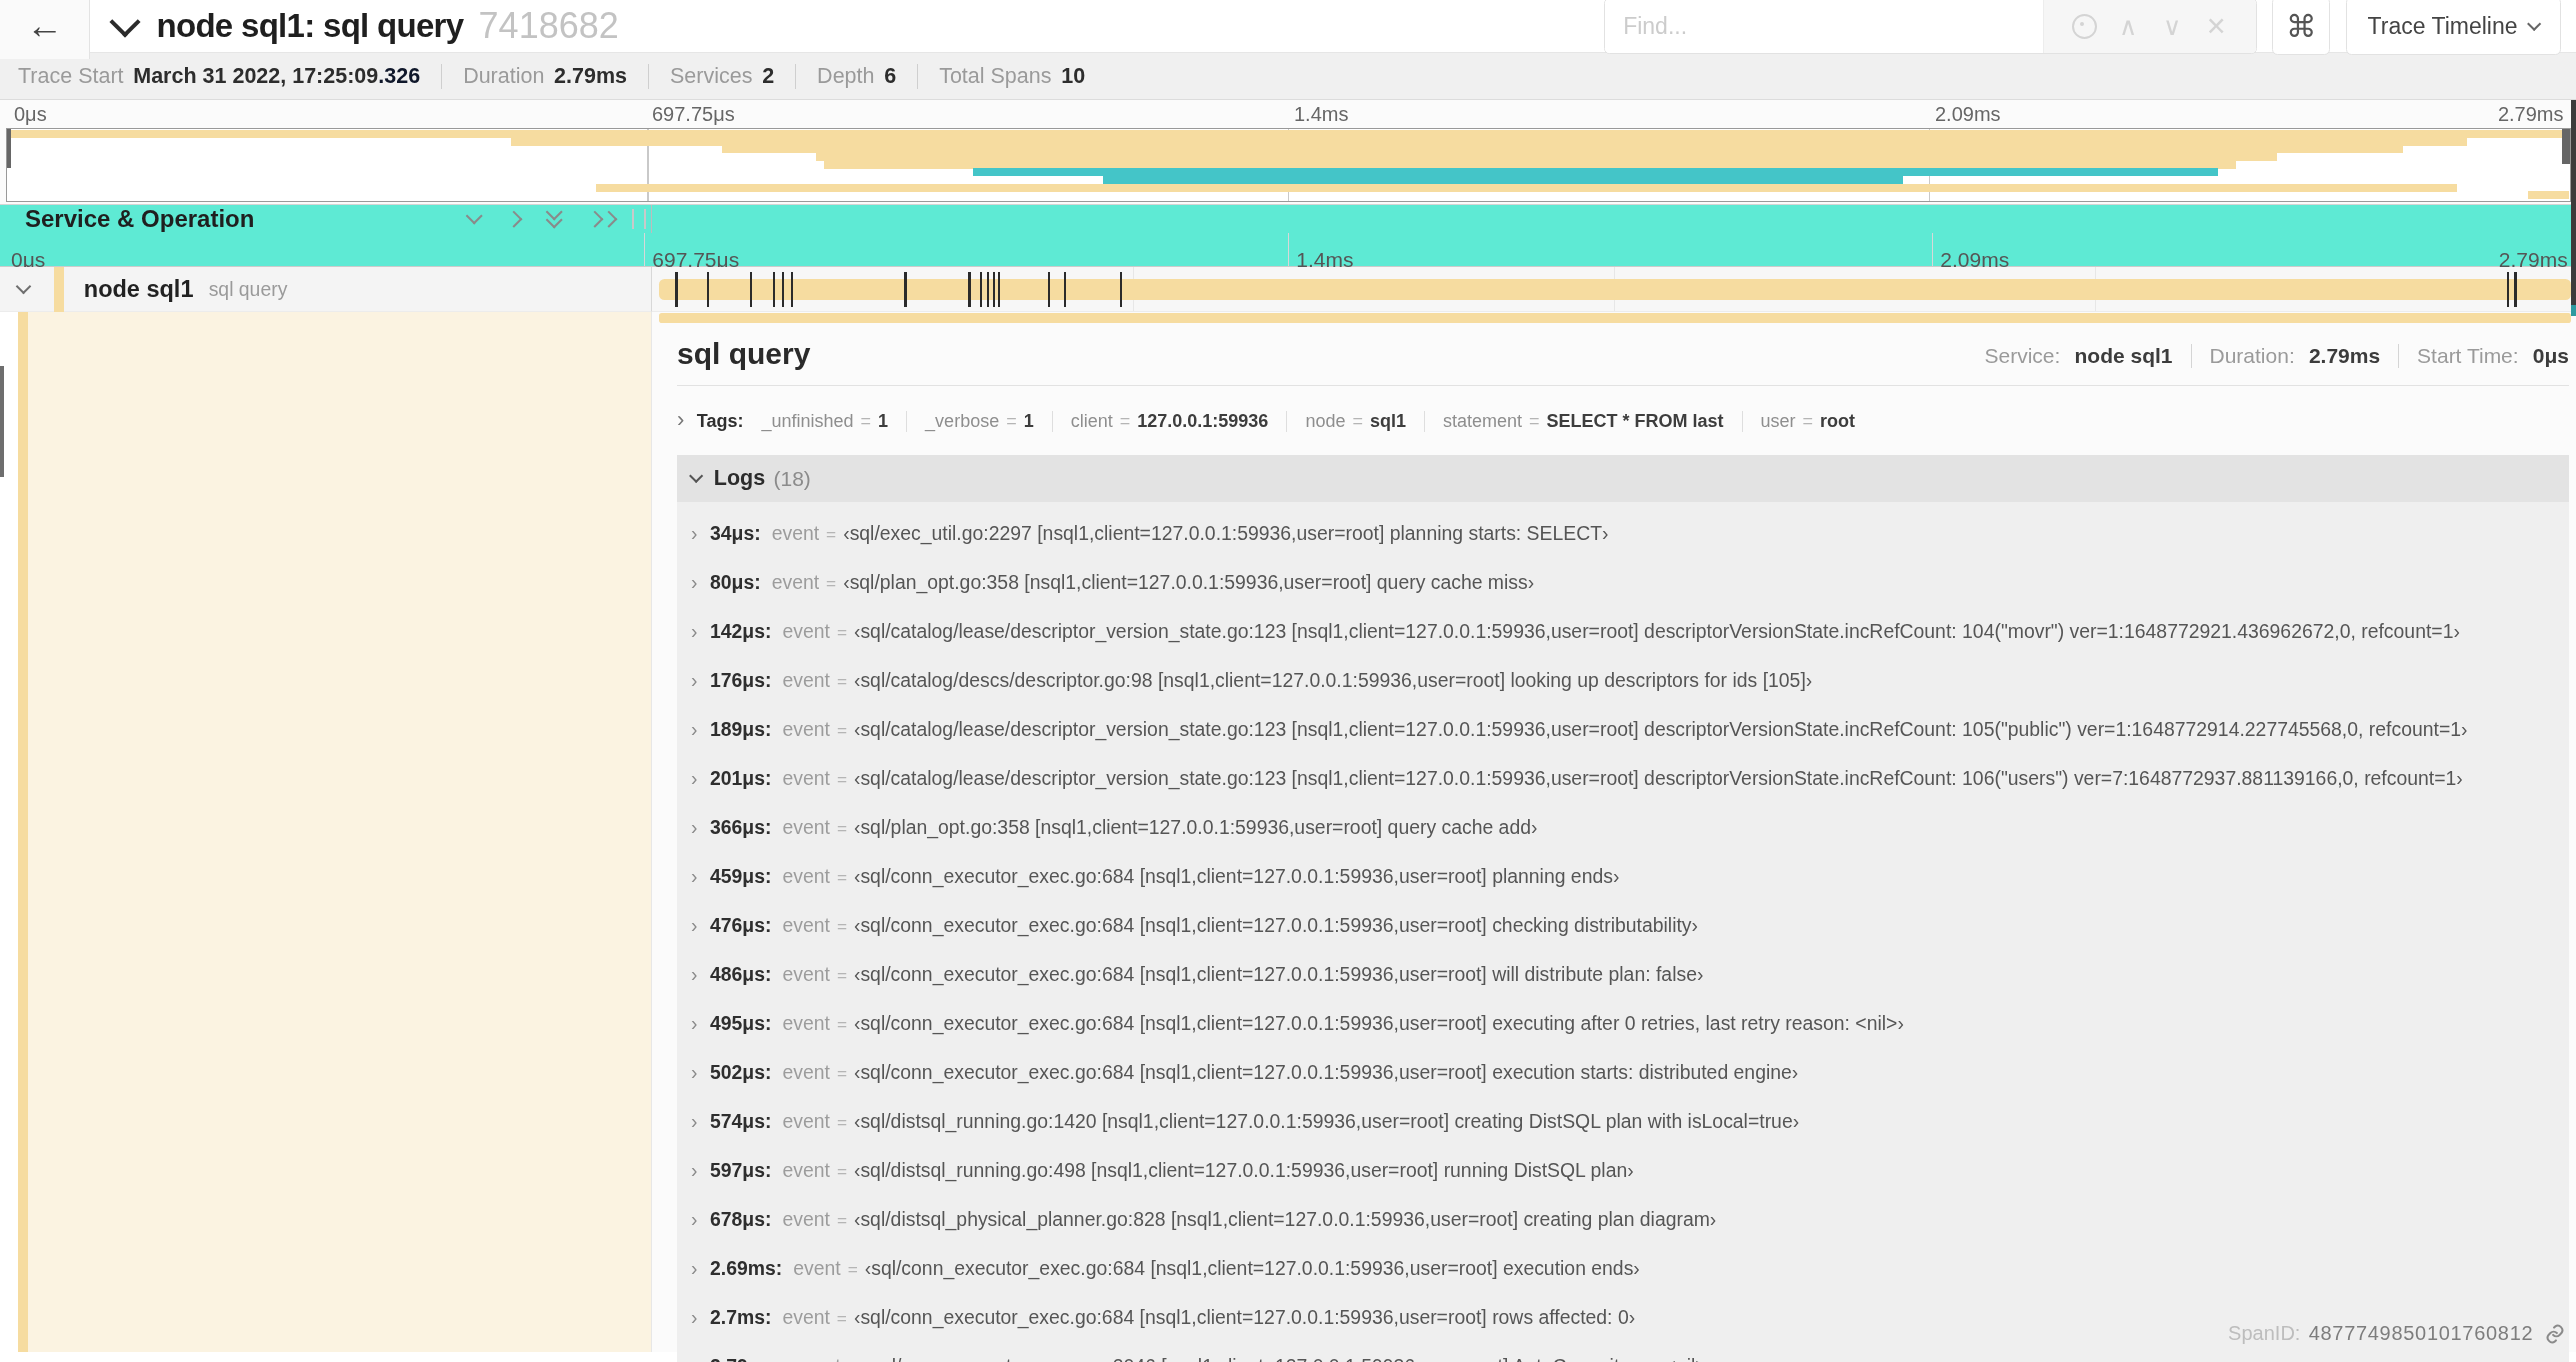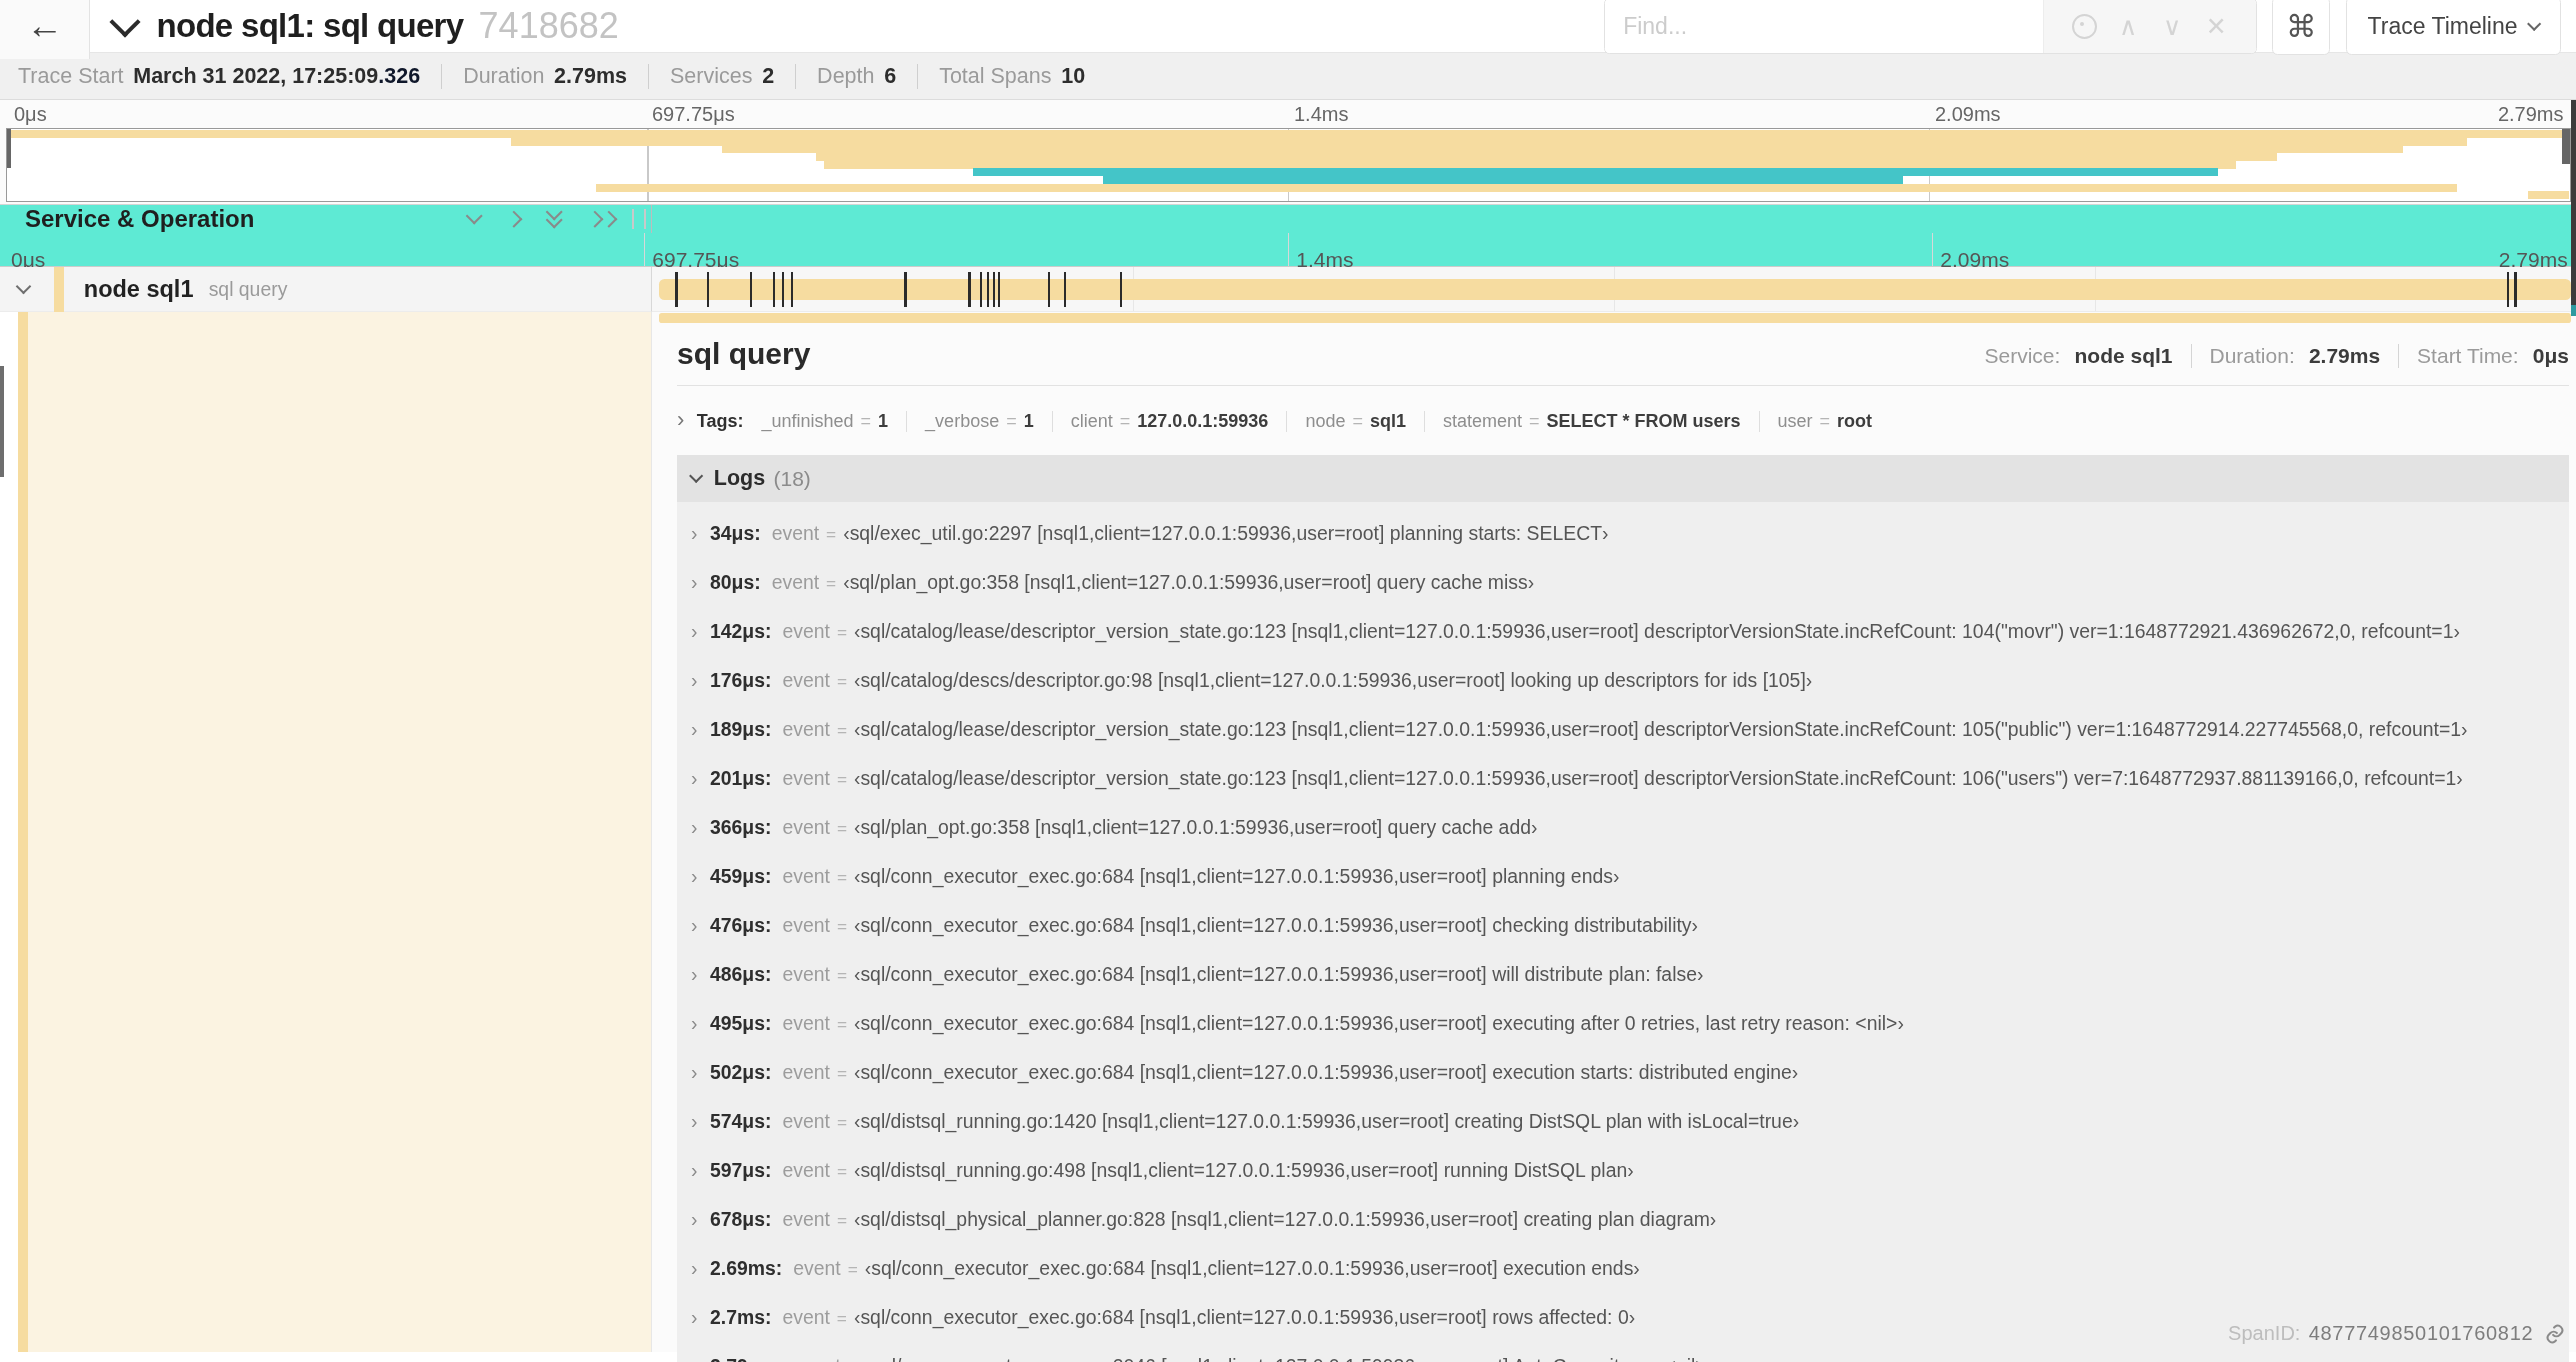--- a/index.html
+++ b/index.html
@@ -329,21 +329,21 @@
               <span class="v">127.0.0.1:59936</span>
             </span>
             <span class="tag">
               <span class="k">node</span>
               <span class="eq"></span>
               <span class="v">sql1</span>
             </span>
             <span class="tag">
               <span class="k">statement</span>
               <span class="eq"></span>
-              <span class="v">SELECT * FROM users</span>
+              <span class="v">SELECT * FROM last</span>
             </span>
             <span class="tag">
               <span class="k">user</span>
               <span class="eq"></span>
               <span class="v">root</span>
             </span>
         </div>
 
         <div class="logs-block">
           <div class="logs-header">

